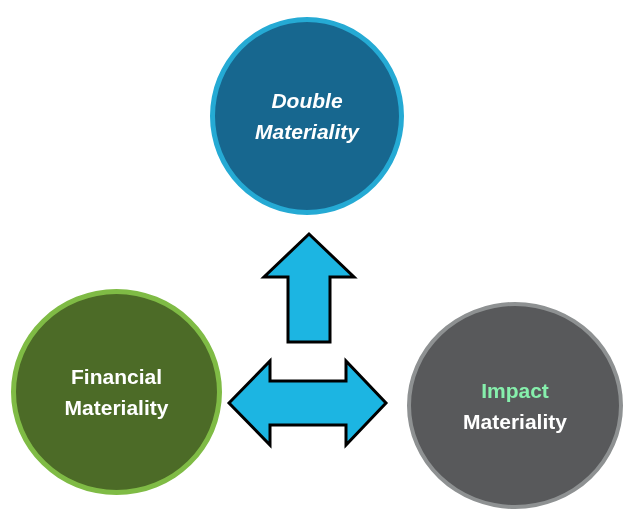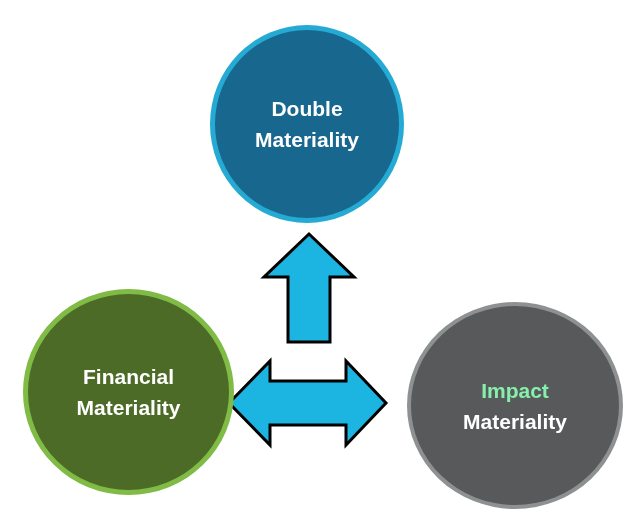--- a/index.html
+++ b/index.html
@@ -28,27 +28,28 @@
   }
   .node .label-line {
     color: #ffffff;
     font-size: 21px;
     font-weight: 700;
     line-height: 31px;
     white-space: nowrap;
   }
   .node-double {
     left: 210px;
-    top: 25px;
+    top: 17px;
     width: 194px;
     height: 198px;
     border-width: 5px;
+    font-style: italic;
   }
   .node-financial {
-    left: 23px;
+    left: 11px;
     top: 289px;
     width: 211px;
     height: 206px;
     border-width: 5px;
   }
   .node-impact {
     left: 407px;
     top: 302px;
     width: 216px;
     height: 207px;

